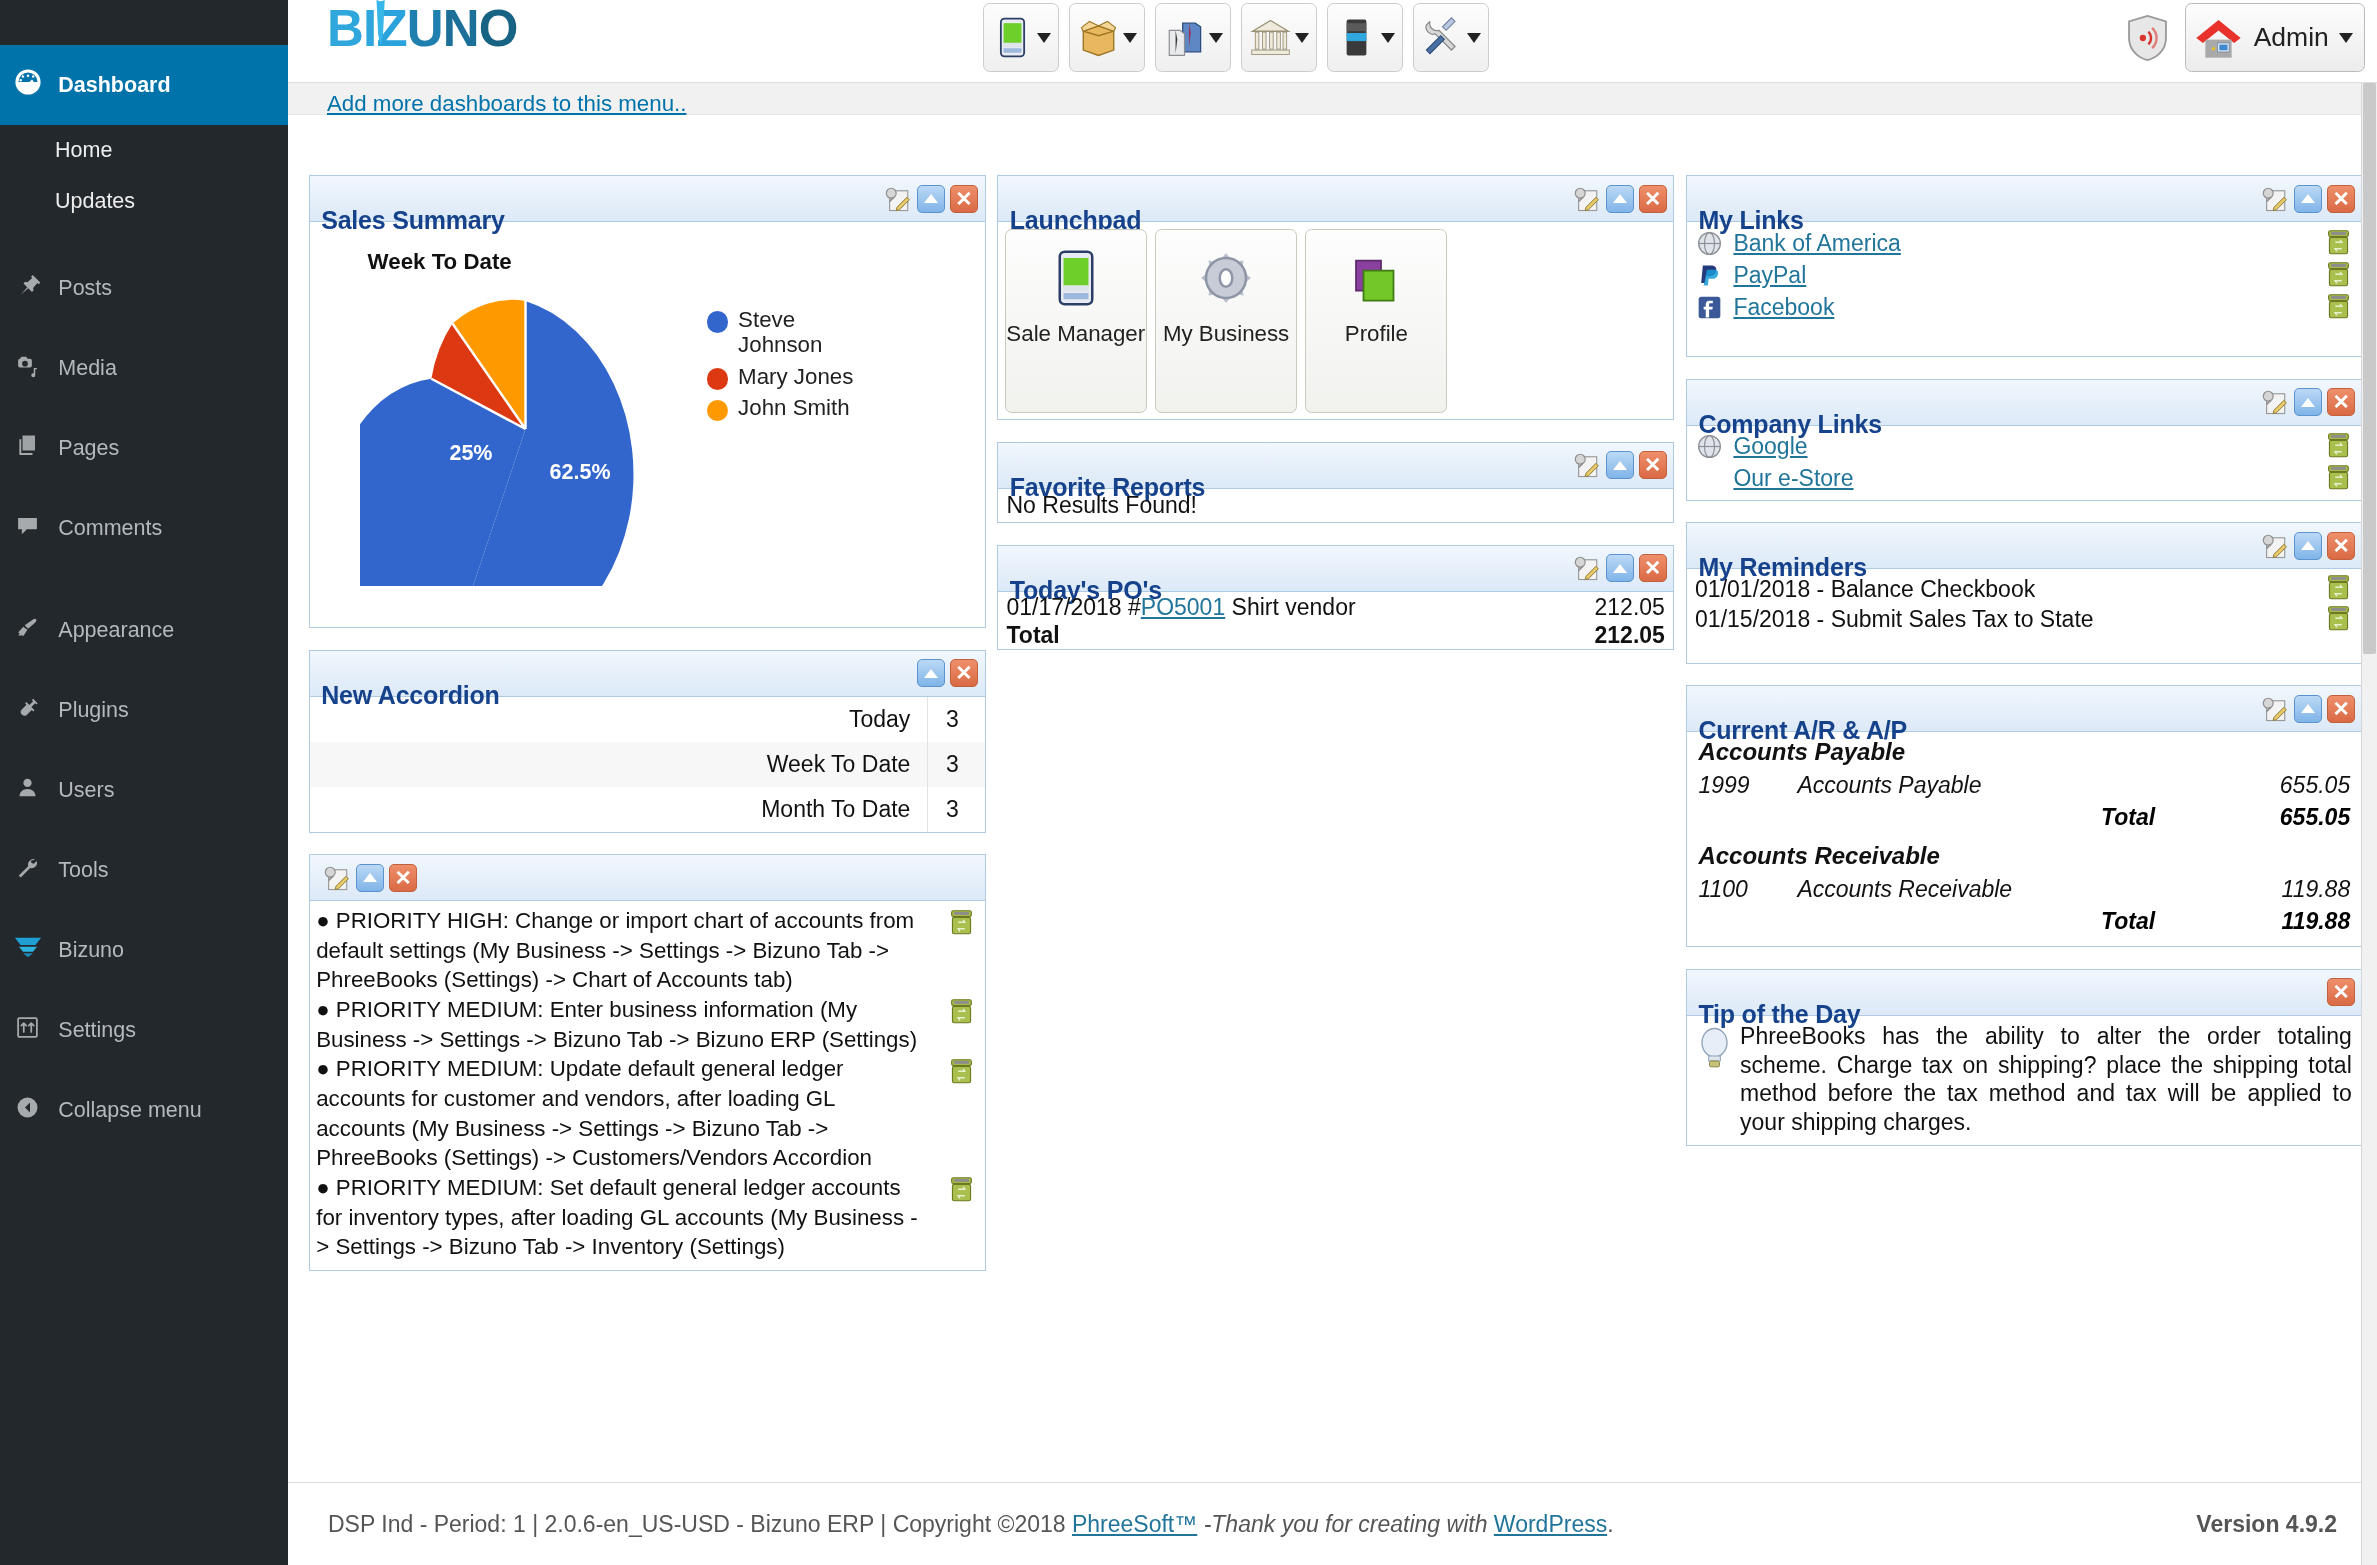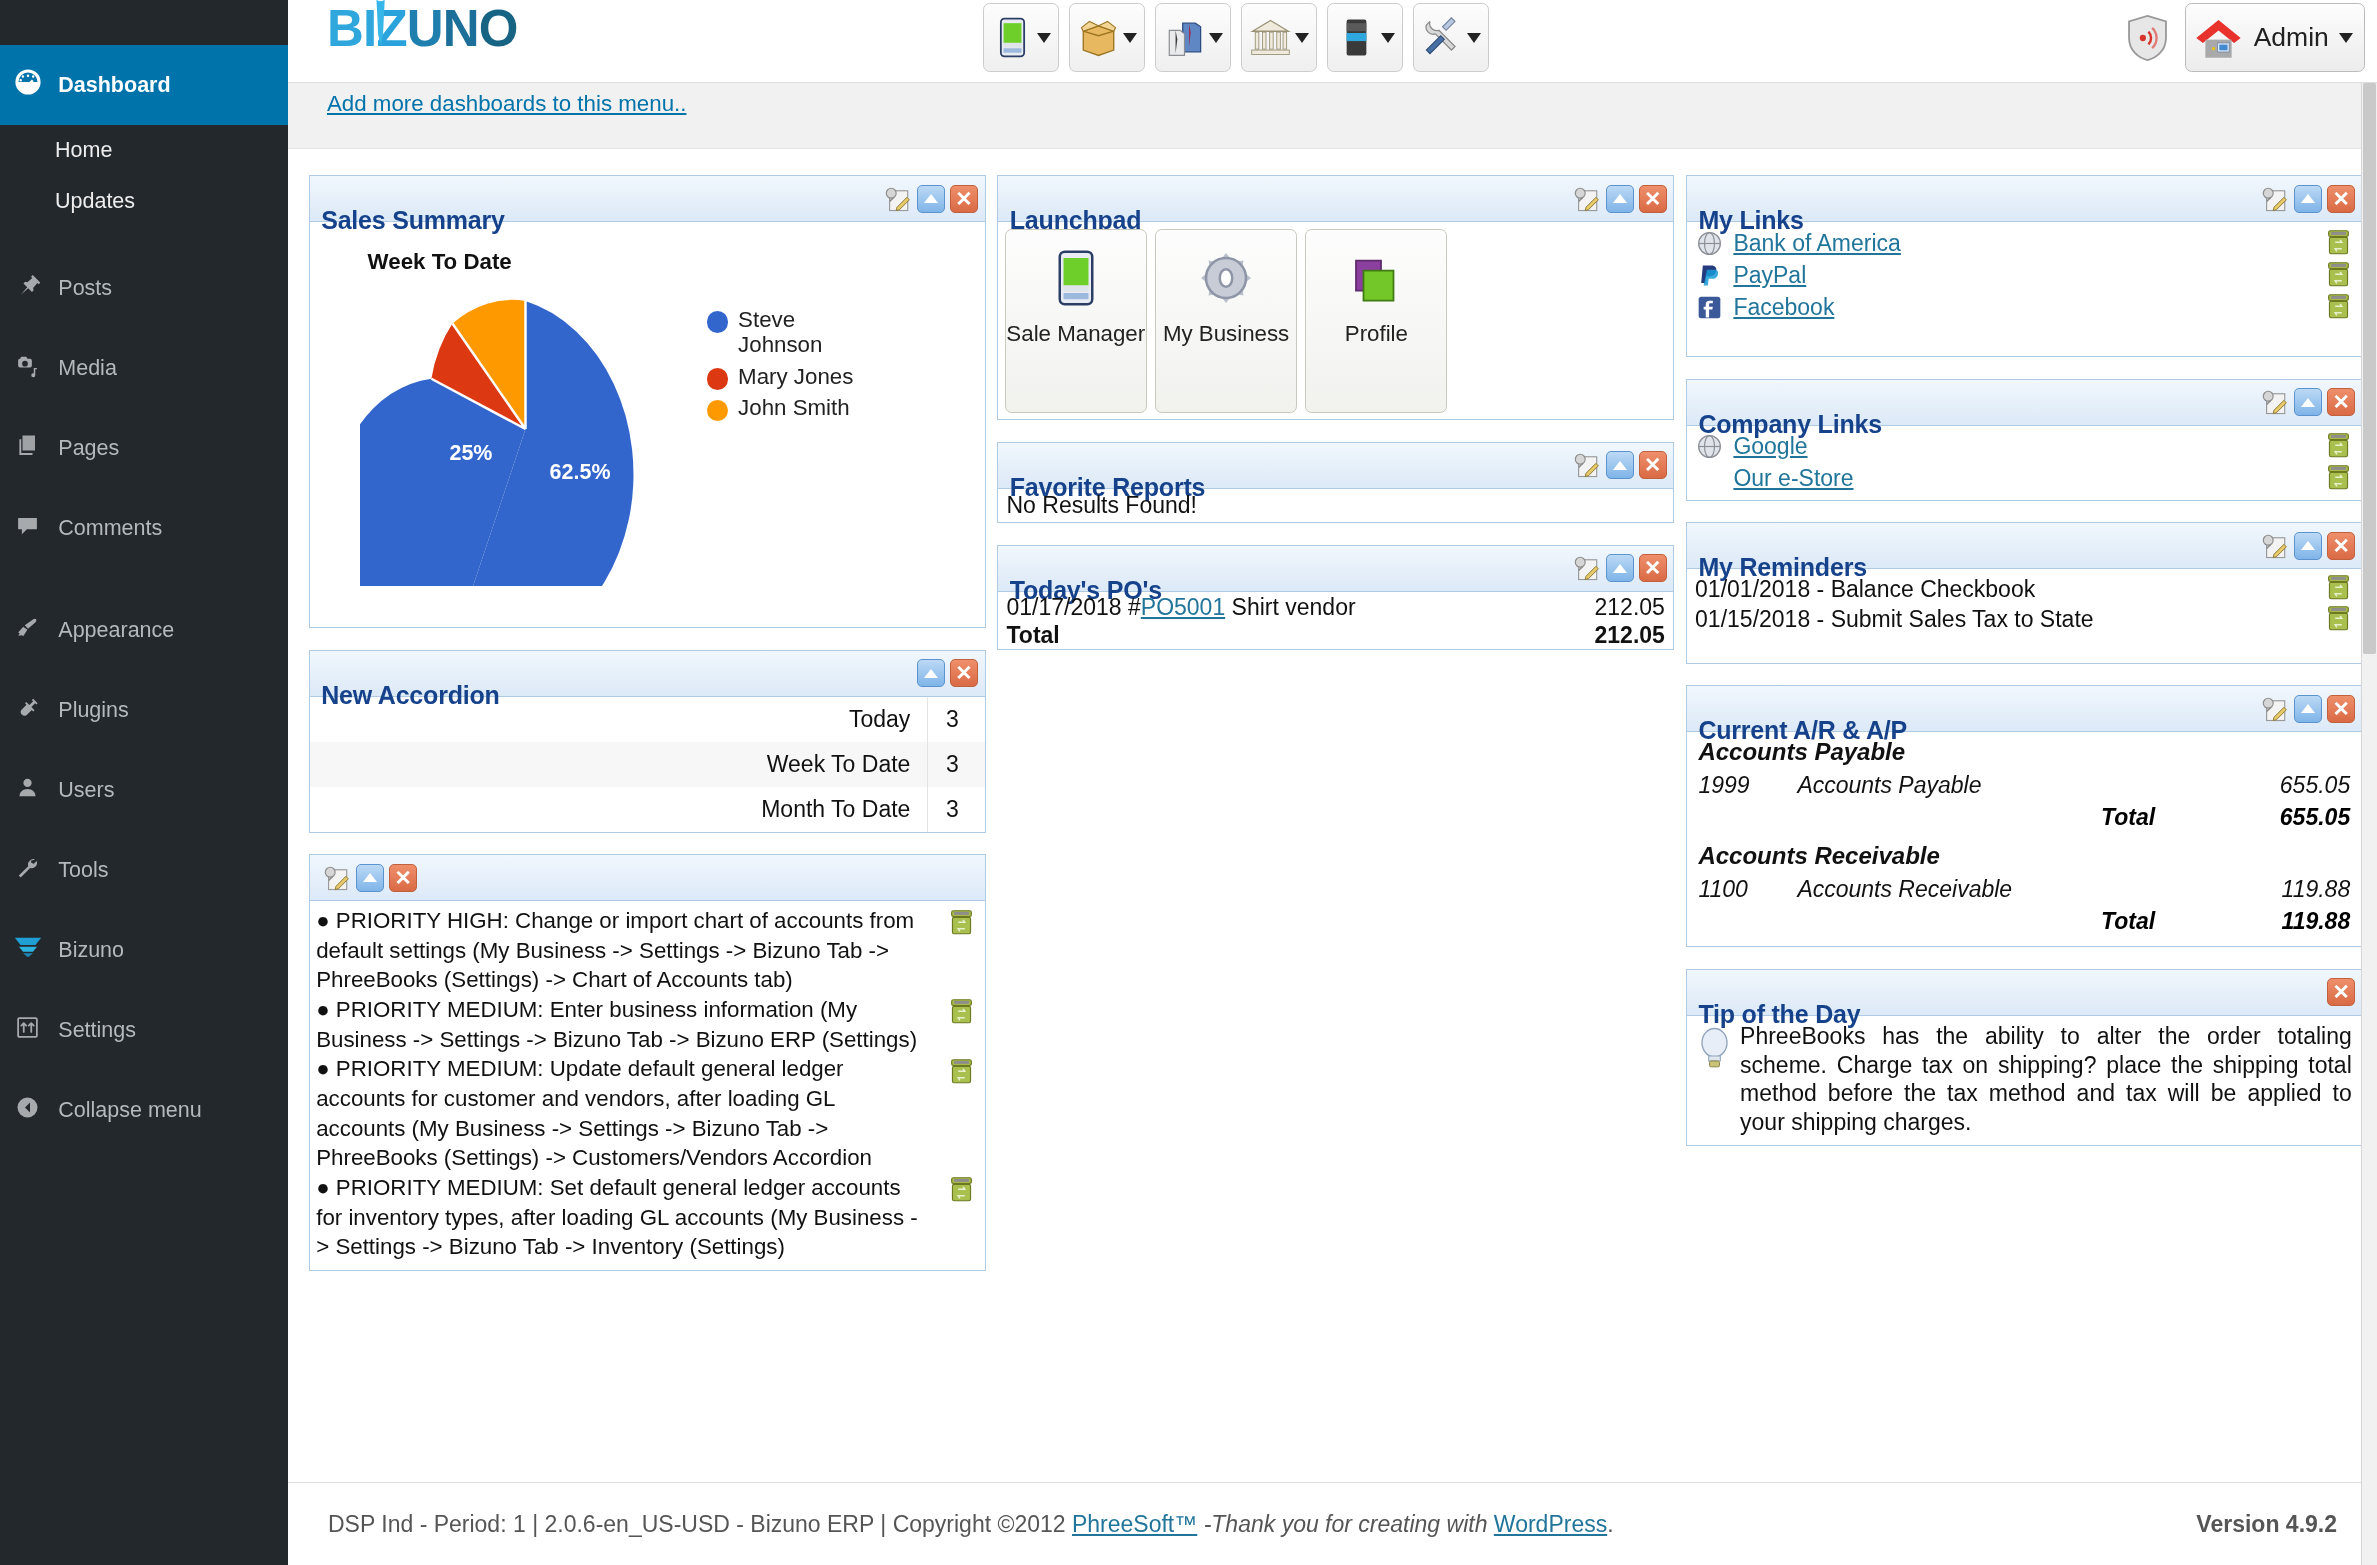--- a/index.html
+++ b/index.html
@@ -90,21 +90,21 @@
   .admin-btn {
     display:flex; align-items:center; gap:10px;
     border:0.8px solid #bbb; border-radius:6.6px;
     background:linear-gradient(#fdfdfd,#ececec);
     padding:4.1px 11.6px 4.1px 6.6px; height:69px; cursor:pointer;
   }
   .admin-label { font-size:26.5px; color:#222; }
 
   
   #dash-link-bar {
-    background:#f1f1f1; height:66px; padding:8.3px 0 0 39px;
+    background:#f1f1f1; height:32px; padding:8.3px 0 0 39px;
     border-bottom:0.8px solid #e5e5e5;
   }
   #dash-link-bar a {
     font-size:22.3px; color:#0073aa; text-decoration:underline; cursor:pointer;
   }
 
   
   #cols {
     position:absolute; left:0; top:162px; right:0; bottom:83px;
     background:#fff; padding:13.2px 8.3px 0 11.6px;
@@ -951,21 +951,21 @@
           </svg>
           <div class="tip-txt">PhreeBooks has the ability to alter the order totaling scheme. Charge tax on shipping? place the shipping total method before the tax method and tax will be applied to your shipping charges.</div>
         </div>
       </div>
 
     </div>
   </div>
 
   <div id="footer">
     <div id="footer-left">
-      <span>DSP Ind - Period: 1 | 2.0.6-en_US-USD - Bizuno ERP | Copyright ©2012 </span><a>PhreeSoft™</a><span class="ital"> -Thank you for creating with </span><a>WordPress</a><span>.</span>
+      <span>DSP Ind - Period: 1 | 2.0.6-en_US-USD - Bizuno ERP | Copyright ©2018 </span><a>PhreeSoft™</a><span class="ital"> -Thank you for creating with </span><a>WordPress</a><span>.</span>
     </div>
     <div id="footer-right">Version 4.9.2</div>
   </div>
 
   <div id="scroll-sliver">
     <div id="scroll-thumb"></div>
   </div>
 
 </div>
 

